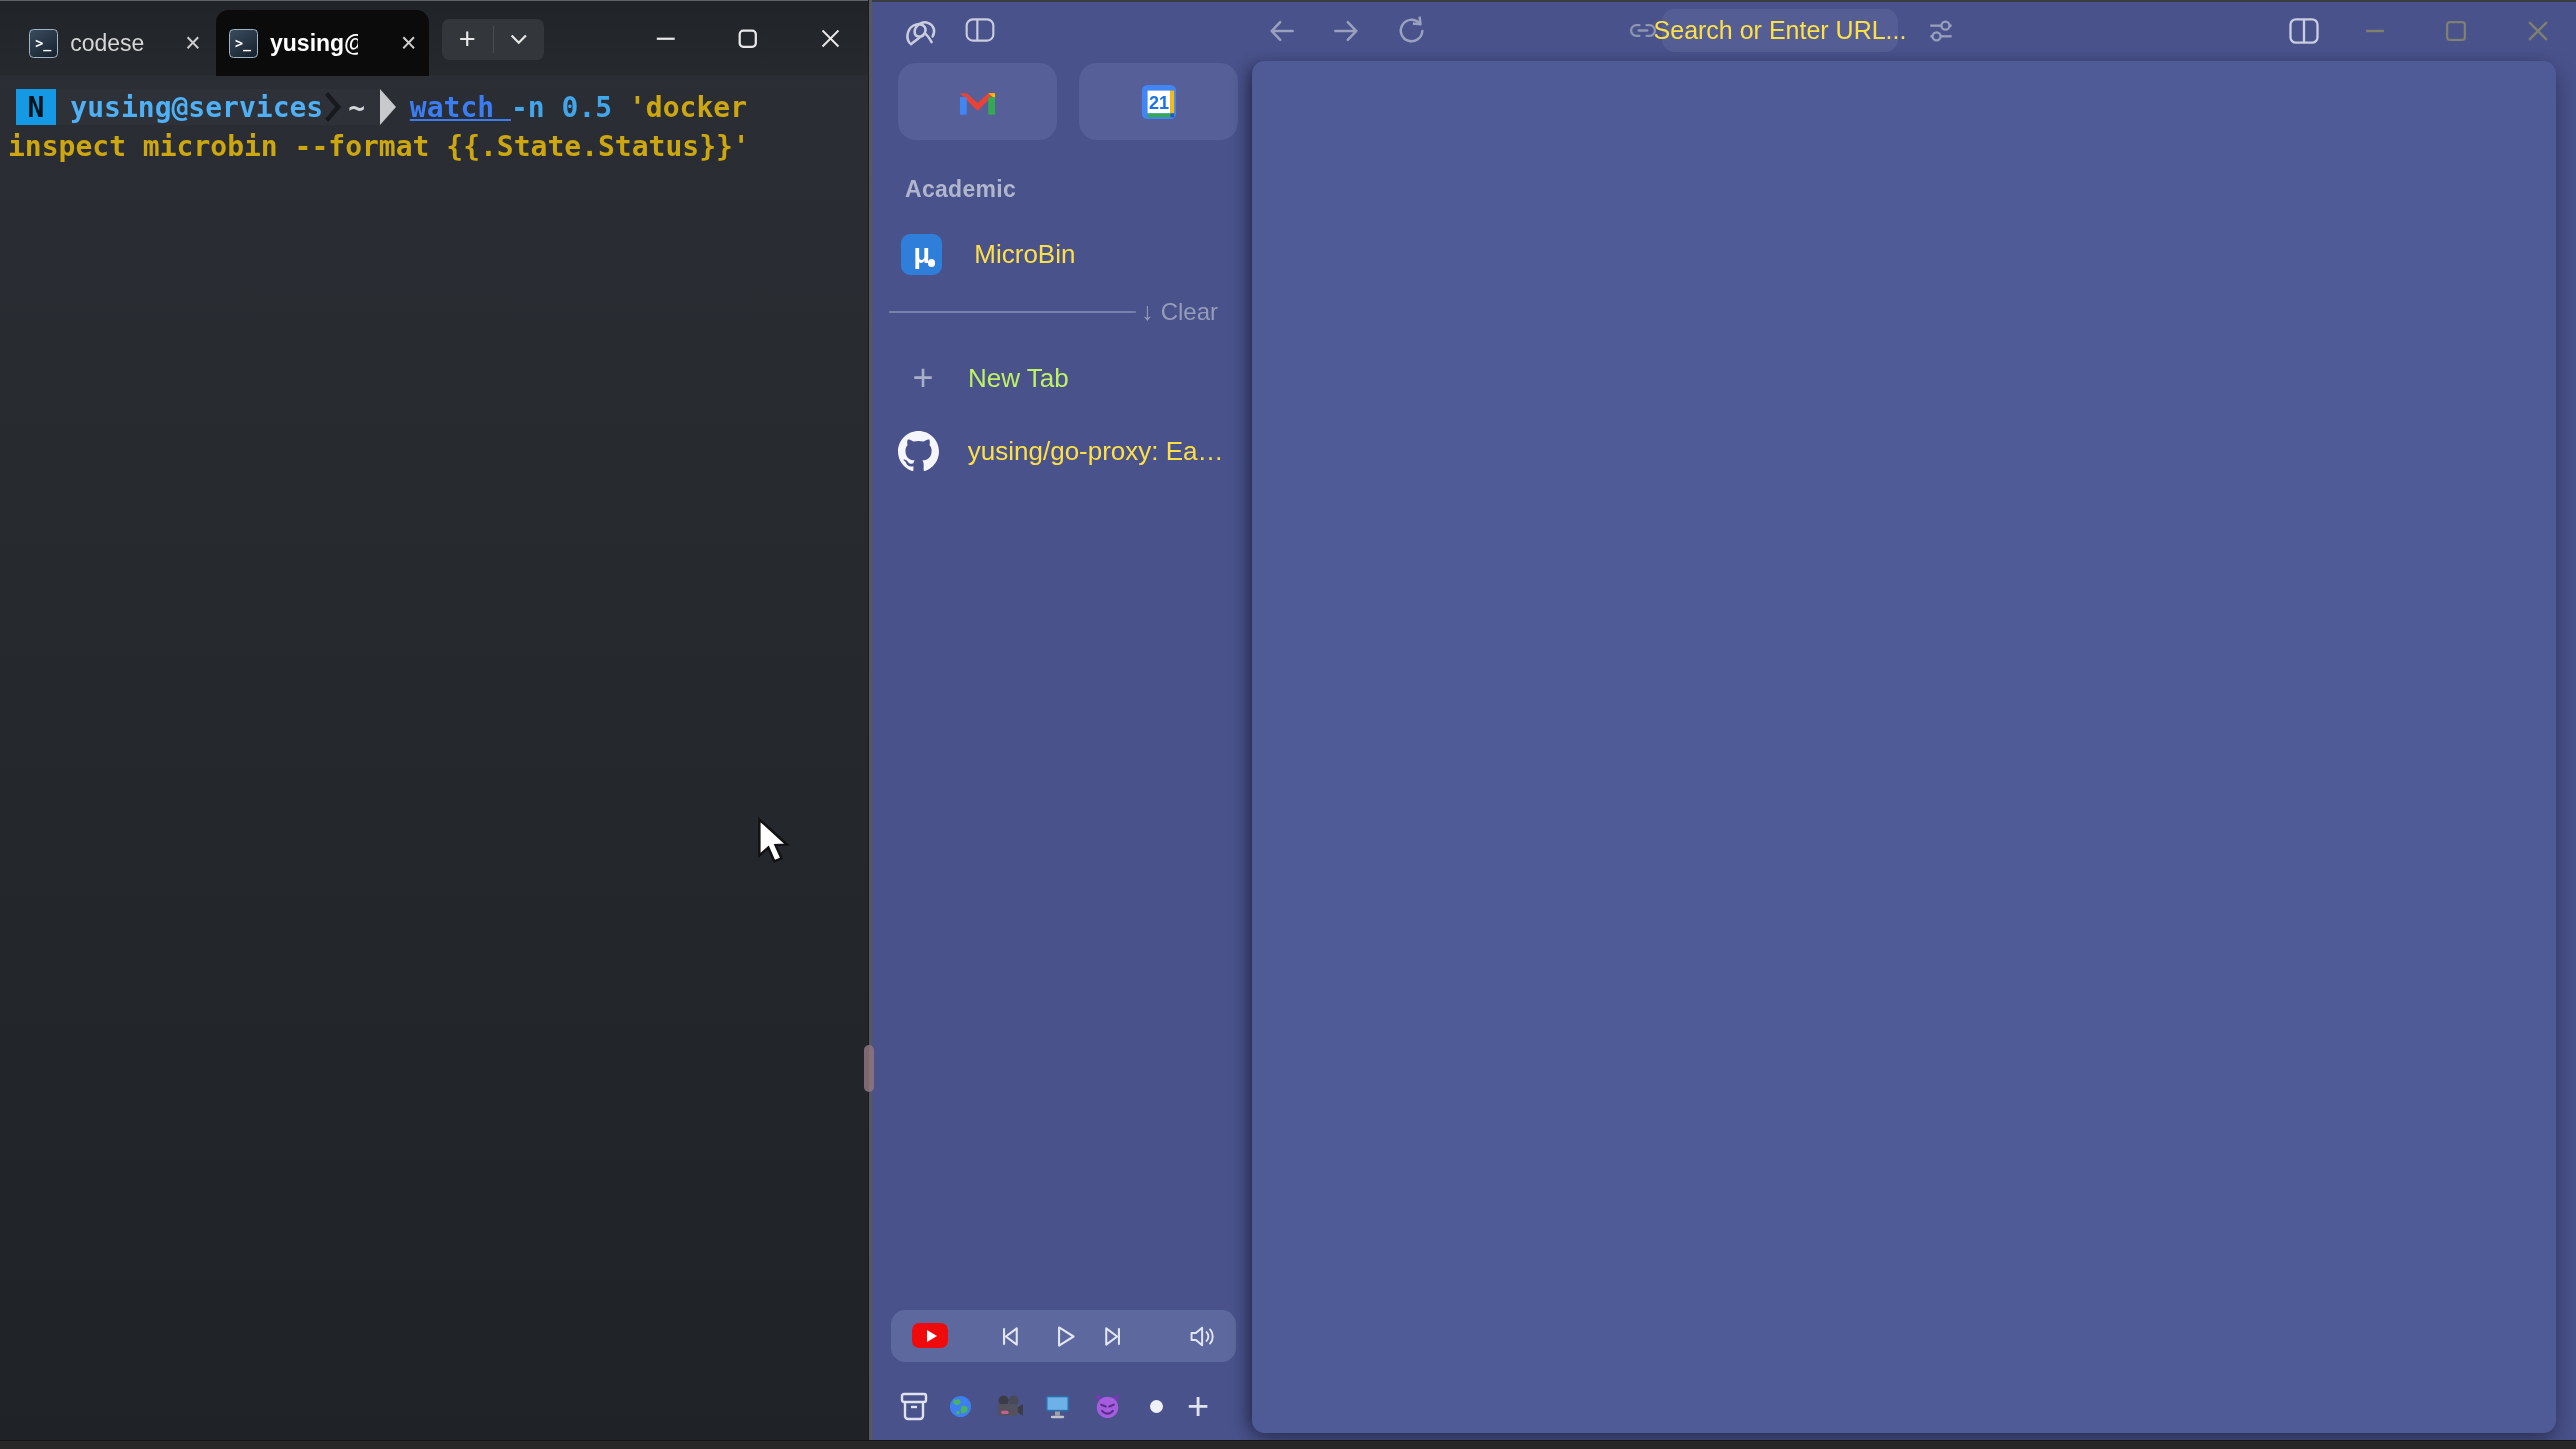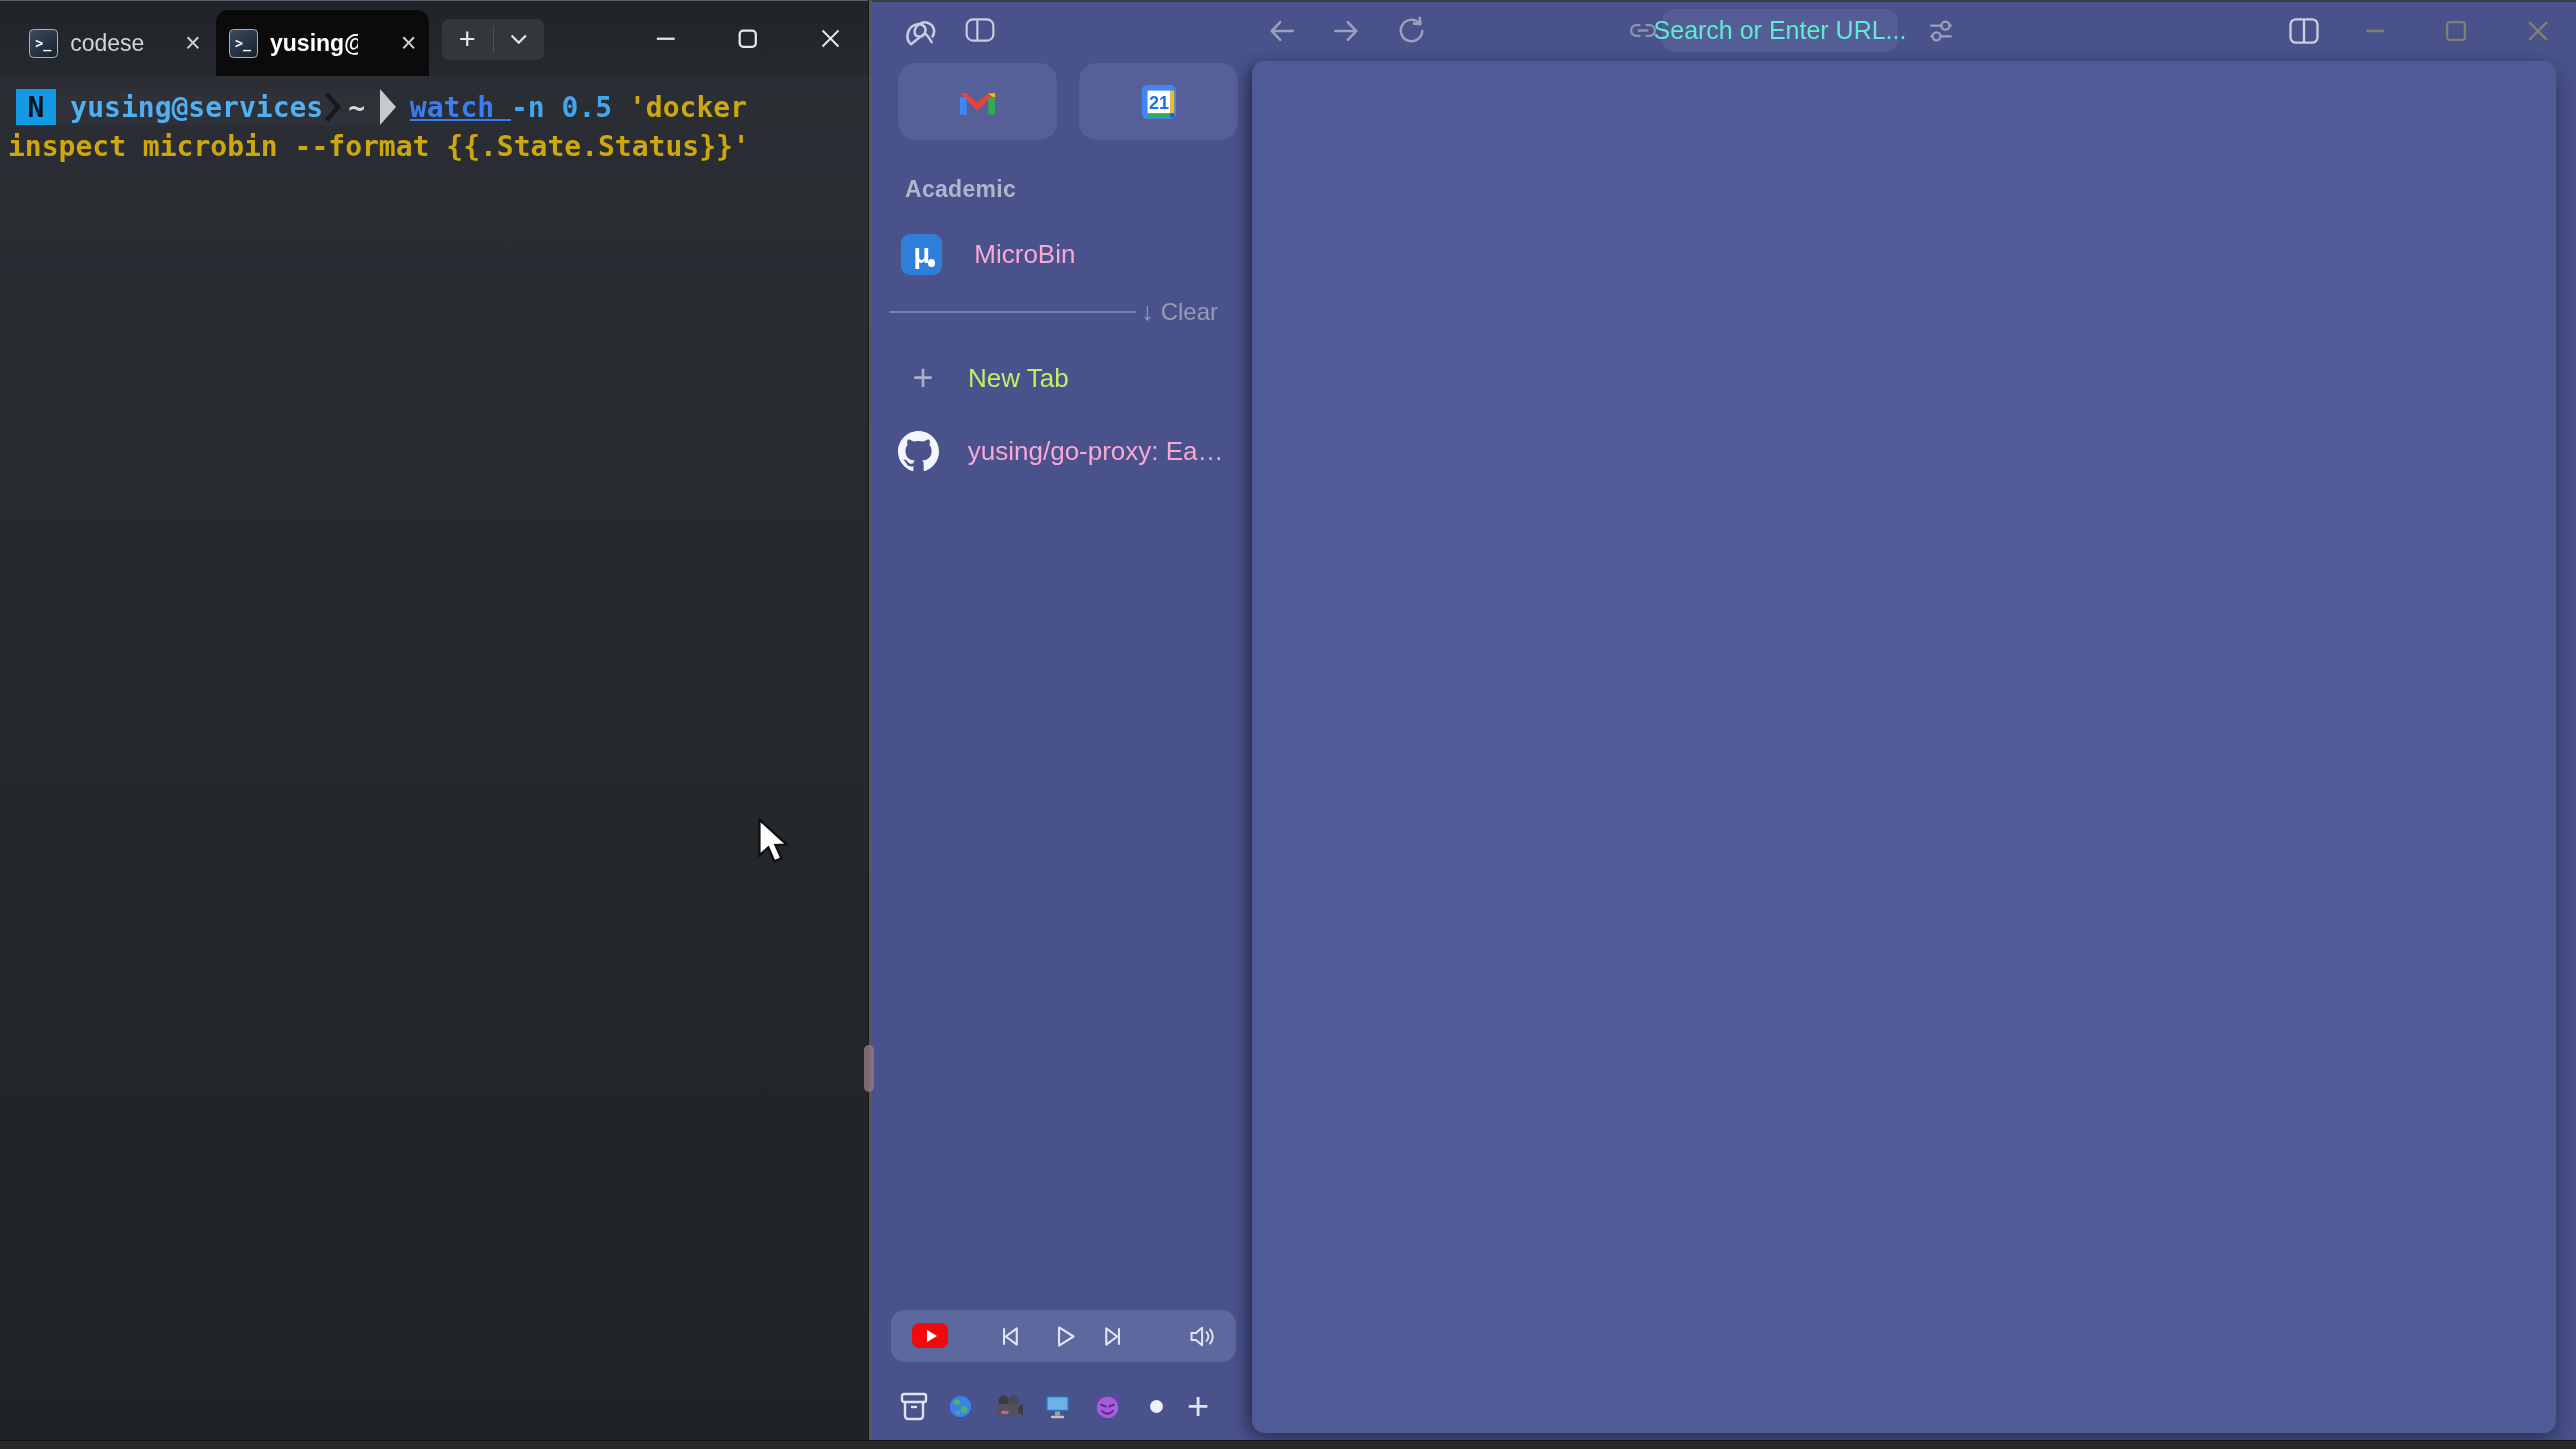--- a/index.html
+++ b/index.html
@@ -49,34 +49,34 @@
   .c-yellow { color:#cda70f; }
 
   
   .browser { position:absolute; left:871px; top:0; width:1705px; height:1449px;
              background:#49528b; border-top:2.7px solid #393c42; }
   .b-icon { position:absolute; display:flex; align-items:center; justify-content:center; }
 
   .urlbar { position:absolute; left:791px; top:7.2px; width:236px; height:43px;
             background:#555e94; border-radius:12.5px; display:flex; align-items:center;
             justify-content:center; }
-  .urlbar span { color:#5eead4; font-size:25px; white-space:nowrap; }
+  .urlbar span { color:#fde047; font-size:25px; white-space:nowrap; }
 
   .tile { position:absolute; top:61px; width:159px; height:77px; background:#565f98;
           border-radius:18px; display:flex; align-items:center; justify-content:center; }
   .section-label { position:absolute; left:34px; top:174px; font-size:23px; font-weight:bold;
                    color:#b0b6cc; letter-spacing:0.3px; }
   .side-row { position:absolute; left:14.3px; width:354px; height:54px;
               display:flex; align-items:center; }
   .mb-icon { width:41px; height:41px; border-radius:9px; background:#2f7ed9; position:relative;
              color:#fff; font-size:27px; font-weight:bold; display:flex; align-items:center;
              justify-content:center; margin-left:16px; flex:0 0 41px; }
   .mb-dot { position:absolute; right:7.2px; bottom:8px; width:7.2px; height:7.2px; border-radius:50%;
             background:#fff; }
-  .row-title { margin-left:32px; font-size:26px; color:#f9a8d4; white-space:nowrap;
+  .row-title { margin-left:32px; font-size:26px; color:#fde047; white-space:nowrap;
                overflow:hidden; text-overflow:ellipsis; max-width:259px; }
   .muted-title { color:#bef264; }
   .clear-divider { position:absolute; left:18px; top:309px; width:247px; height:1.8px;
                    background:rgba(220,226,245,.32); border-radius:0.9px; }
   .clear-btn { position:absolute; left:270px; top:295px; height:29px; display:flex;
                align-items:center; color:#959cb8; font-size:24px; }
   .clear-btn .arr { font-size:25px; margin-right:7.2px; }
   .plus-glyph { font-size:36px; font-weight:300; color:#a8afc7; margin-left:19.7px; width:36px;
                 text-align:center; }
   .gh-icon { margin-left:12.5px; flex:0 0 41px; }

